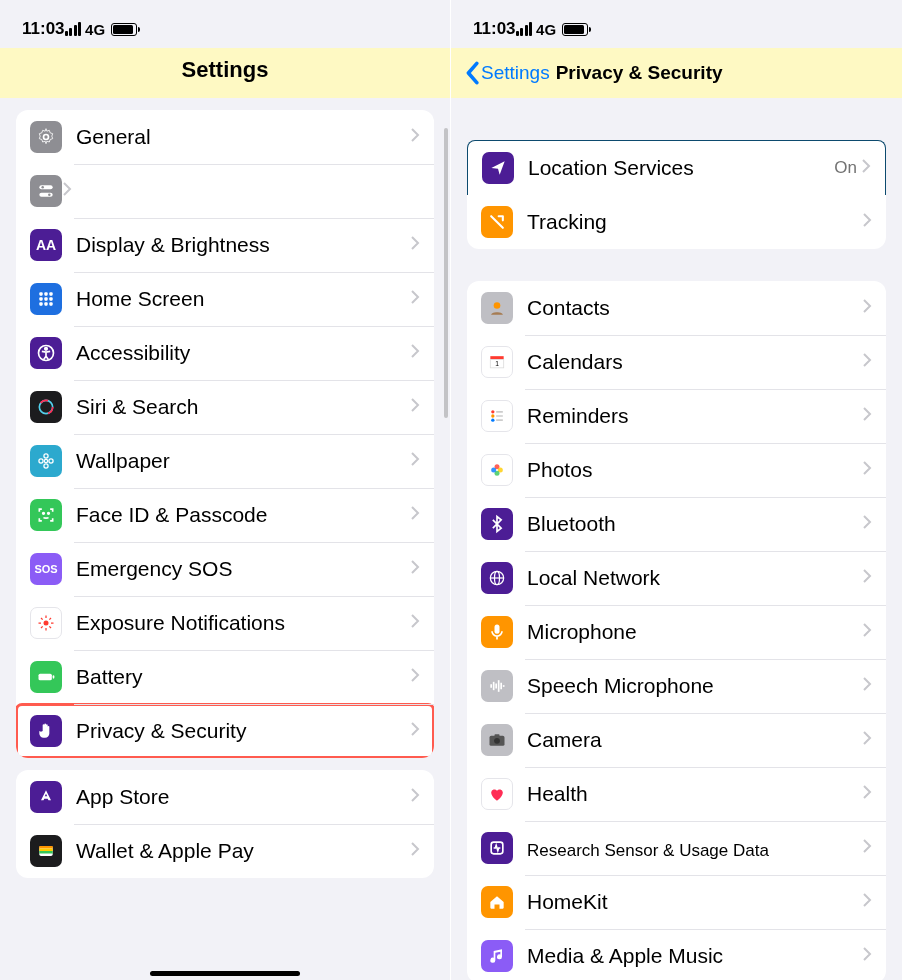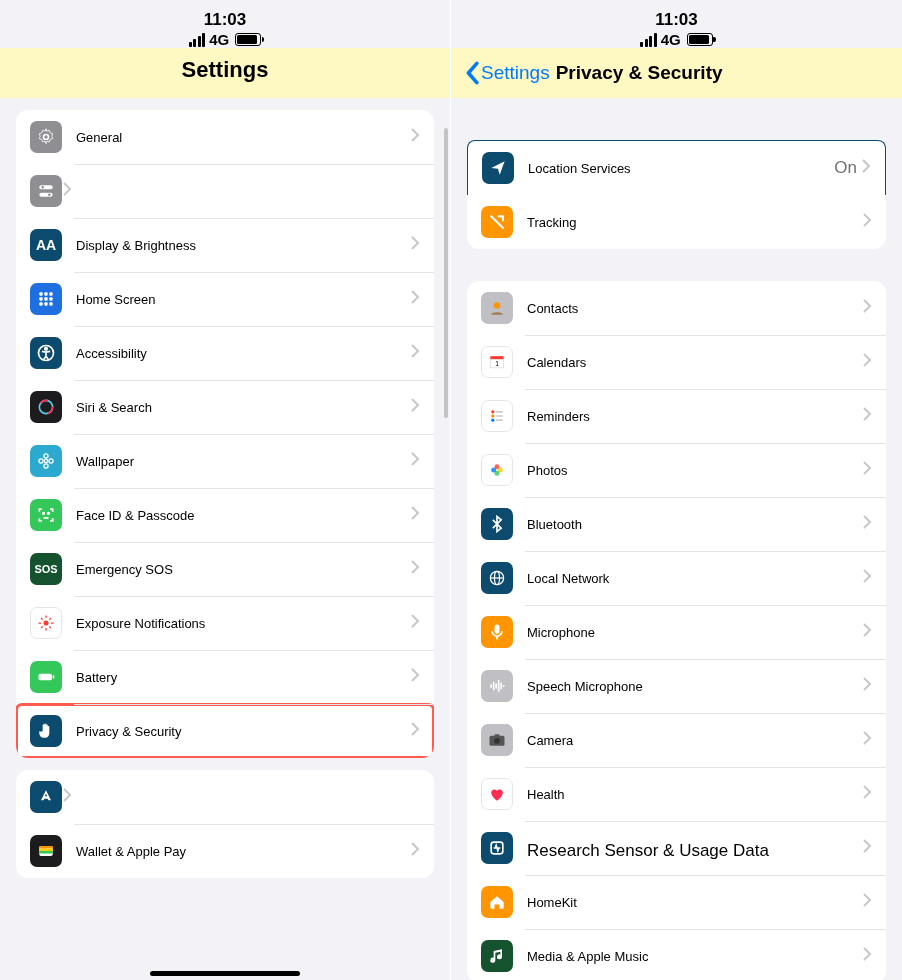--- a/index.html
+++ b/index.html
@@ -17,26 +17,24 @@
     background: #f2f2f7;
     display: flex;
     flex-direction: column;
     position: relative;
   }
   .screen.left { border-right: 1px solid #fff; }
   .status-bar {
     height: 48px;
     padding: 10px 22px 0;
     display: flex;
-    justify-content: space-between;
     align-items: center;
     font-size: 17px;
     font-weight: 700;
     background: #f2f2f7;
-    flex-direction: column;
   }
   .status-right { display: flex; align-items: center; gap: 4px; font-size:15px;}
   .signal-bars { display: inline-flex; align-items: flex-end; gap: 1.5px; }
   .signal-bars span { width: 3px; background:#000; border-radius:1px; }
   .signal-bars span:nth-child(1){height:5px;}
   .signal-bars span:nth-child(2){height:8px;}
   .signal-bars span:nth-child(3){height:11px;}
   .signal-bars span:nth-child(4){height:14px;}
   .net-label { font-weight:600; font-size:15px;}
   .battery { width:26px; height:13px; border:1.5px solid #000; border-radius:3px; position:relative; margin-left:2px;}
@@ -91,41 +89,41 @@
     width:32px; height:32px;
     border-radius:7px;
     display:flex; align-items:center; justify-content:center;
     flex-shrink:0;
     color:#fff;
     font-size:18px;
   }
   .icon-box svg { width:20px; height:20px; }
   .row-label {
     margin-left:14px;
-    font-size:13px;
+    font-size:21px;
     flex:1;
     color:#000;
   }
   .row-value { color:#737373; font-size:17px; margin-right:4px;}
   .chev { color:#c7c7cc; }
   .chev svg{ width:10px; height:16px; }
   
   .scroll-track{
     position:absolute; right:2px; top:128px; width:4px; height:290px;
     background:#c3c3c6; border-radius:2px;
   }
   .home-indicator{
     position:absolute; bottom:4px; left:50%; transform:translateX(-50%);
     width:150px; height:5px; background:#000; border-radius:3px;
   }
 
   
-  .bg-gray{background:#8e8e93;} .bg-blue{background:#0c4a6e;} .bg-darkblue{background:#1e6fe0;}
+  .bg-gray{background:#8e8e93;} .bg-blue{background:#4c1d95;} .bg-darkblue{background:#1e6fe0;}
   .bg-cyan{background:#2ca9ce;} .bg-black{background:#1c1c1e;} .bg-green{background:#34c759;}
-  .bg-red{background:#14532d;} .bg-white{background:#fff; border:1px solid #e5e5ea;}
+  .bg-red{background:#8b5cf6;} .bg-white{background:#fff; border:1px solid #e5e5ea;}
   .bg-orange{background:#ff9500;} .bg-lgray{background:#bfbfc4;}
   
 </style>
 </head>
 <body>
 
 <div class="screen left">
   <div class="status-bar">
     <span>11:03</span>
     <div class="status-right">
@@ -304,20 +302,21 @@
       </div>
     </div>
 
     <div class="group">
       <div class="row">
         <span class="icon-box bg-blue">
             <svg viewBox="0 0 24 24" fill="#fff">
               <path d="M12 4l-6 12h3l1-2h4l1 2h3L12 4zm0 4l1.5 3h-3L12 8z"></path>
             </svg>
           </span>
+        <span class="row-label">App Store</span>
         <span class="chev"><svg viewBox="0 0 10 16">
               <path d="M2 2l6 6-6 6" fill="none" stroke="currentColor" stroke-width="2"></path>
             </svg></span>
       </div>
       <div class="row">
         <span class="icon-box bg-black">
             <svg viewBox="0 0 24 24">
               <rect x="4" y="6" width="16" height="12" rx="2" fill="#fff"></rect>
               <rect x="4" y="6" width="16" height="3" fill="#ff9500"></rect>
               <rect x="4" y="9" width="16" height="3" fill="#ffcc00"></rect>

